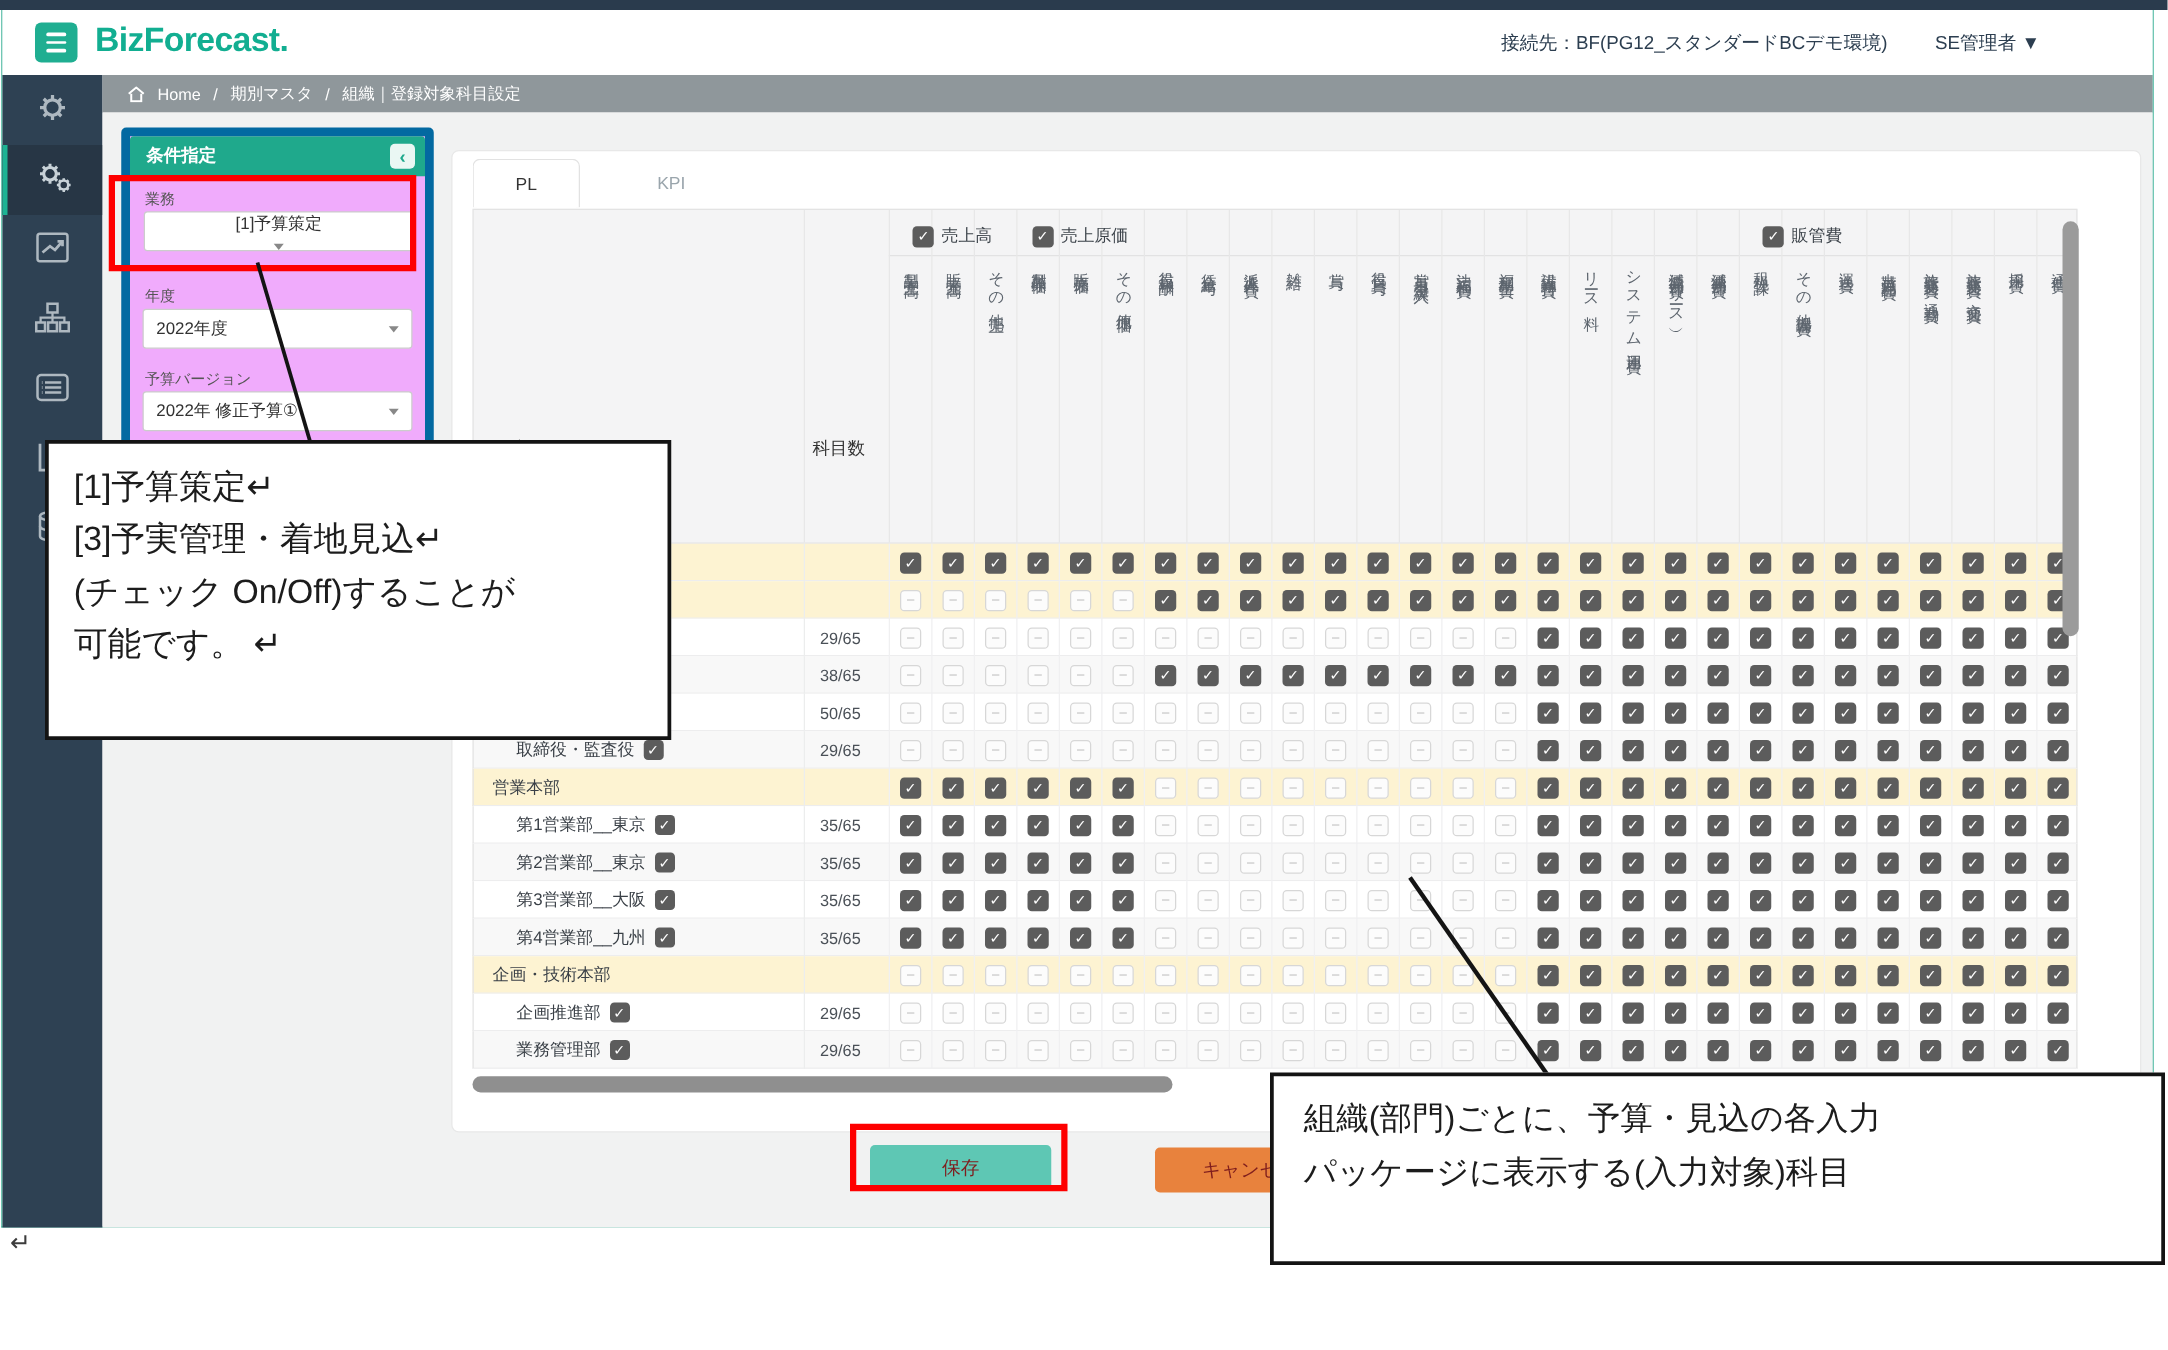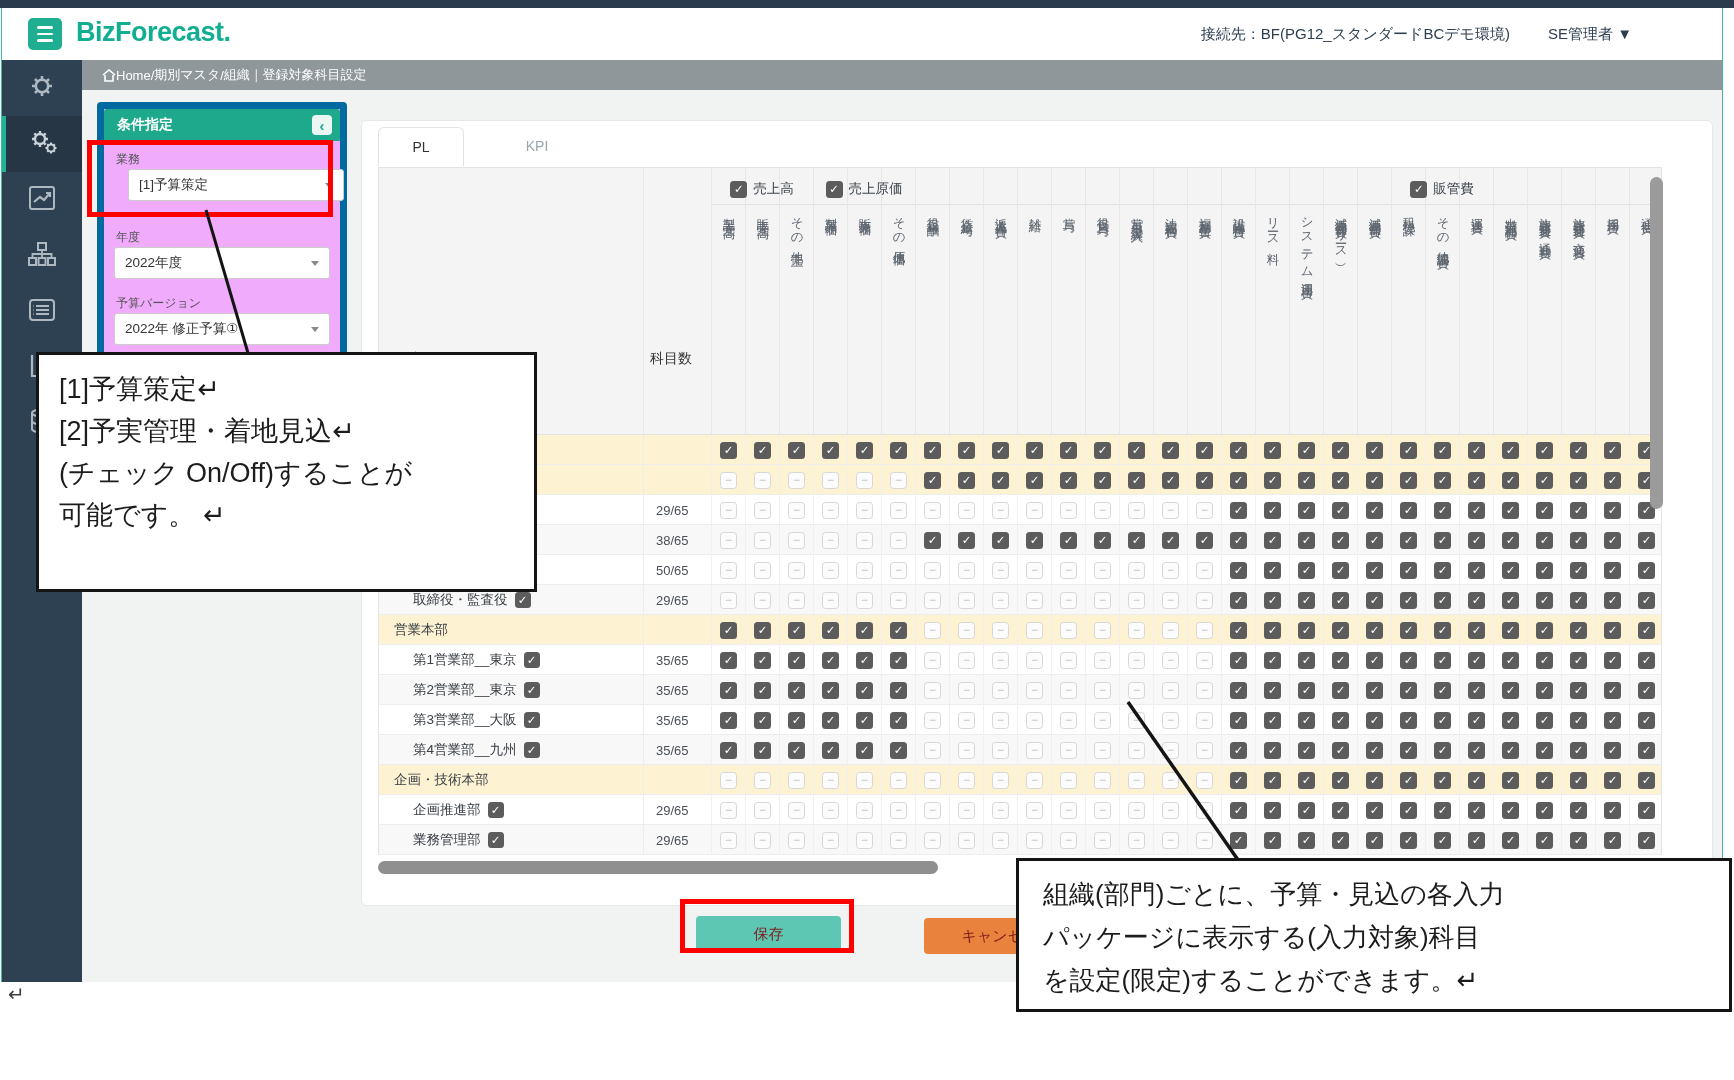--- a/index.html
+++ b/index.html
@@ -16,21 +16,21 @@
   #hamburger i{display:block;width:16px;height:2.5px;background:#fff;border-radius:2px;}
   #logo{left:74px;top:9px;font-size:27px;font-weight:bold;color:#12ae91;letter-spacing:-0.5px;}
   #header-right{right:12px;top:0;height:52px;display:flex;align-items:center;gap:38px;padding-right:78px;
                 font-size:15px;color:#2c3e50;}
   #sidebar{left:0;top:52px;width:80px;height:922px;background:#2e4153;}
   .side-item{width:80px;height:56px;display:flex;align-items:center;justify-content:center;cursor:pointer;}
   .side-item.active{background:#273645;border-left:4px solid #1db394;width:76px;}
   .side-item svg{stroke:#aeb8c0;fill:none;stroke-width:2;}
   .side-item.active svg{stroke:#c8d2d8;}
   #breadcrumb{left:80px;top:52px;width:1640px;height:30px;background:#8f979b;display:flex;align-items:center;
-              color:#fff;font-size:13px;padding-left:20px;box-sizing:border-box;}
+              color:#fff;font-size:13px;padding-left:20px;box-sizing:border-box;gap:10px;}
   #content{left:80px;top:82px;width:1640px;height:892px;background:#f1f2f2;}
   
   #panel{left:95px;top:94px;width:236px;height:300px;background:#f0abfc;border:7px solid #0369a1;border-radius:4px;}
   #panel-head{left:0;top:0;width:236px;height:32px;background:#1fa98c;border-radius:3px 3px 0 0;display:flex;
               align-items:center;justify-content:space-between;padding:0 8px 0 13px;box-sizing:border-box;}
   #panel-title{color:#fff;font-size:14px;font-weight:bold;}
   #panel-collapse{width:20px;height:20px;background:#eaf7f3;border-radius:4px;color:#1fa98c;display:flex;
                   align-items:center;justify-content:center;font-size:15px;font-weight:bold;cursor:pointer;}
   .fld-label{font-size:12px;color:#555;}
   .select{width:216px;height:32px;background:#fff;border:1px solid #ccc;border-radius:3px;display:flex;
@@ -180,21 +180,21 @@
   </div>
 
   <div id="content" class="abs"></div>
 
   <div id="panel" class="abs">
     <div id="panel-head" class="abs">
       <span id="panel-title">条件指定</span>
       <span id="panel-collapse">‹</span>
     </div>
     <div class="abs fld-label" style="left:12px;top:42px;">業務</div>
-    <div class="abs select" style="left:24px;top:60px;">
+    <div class="abs select" style="left:11px;top:60px;flex-direction:column;">
       <span>[1]予算策定</span>
         <span class="caret"></span>
     </div>
     <div class="abs fld-label" style="left:12px;top:120px;">年度</div>
     <div class="abs select" style="left:10px;top:138px;">
       <span>2022年度</span>
         <span class="caret"></span>
     </div>
     <div class="abs fld-label" style="left:12px;top:186px;">予算バージョン</div>
     <div class="abs select" style="left:10px;top:204px;">
@@ -1585,28 +1585,27 @@
 
   <div id="btn-save" class="abs btn">保存</div>
   <div id="btn-cancel" class="abs btn">キャンセル</div>
 </div>
 
 <div id="redbox-select" class="abs redbox"></div>
 <div id="redbox-save" class="abs redbox"></div>
 
 <div id="note1" class="abs note">
     <div>[1]予算策定↵</div>
-    <div>[2]予実管理・着地見込↵</div>
+    <div>[3]予実管理・着地見込↵</div>
     <div>(チェック On/Off)することが</div>
     <div>可能です。 ↵</div>
   </div>
 <div id="note2" class="abs note">
     <div>組織(部門)ごとに、予算・見込の各入力</div>
     <div>パッケージに表示する(入力対象)科目</div>
-    <div>を設定(限定)することができます。↵</div>
   </div>
 
 <svg id="arrows" class="abs">
   <line x1="206" y1="210" x2="248" y2="353" stroke="#141414" stroke-width="3"></line>
   <line x1="1128" y1="702" x2="1252" y2="880" stroke="#141414" stroke-width="3.5"></line>
 </svg>
 
 <div id="return-mark" class="abs">↵</div>
 
 </body></html>

